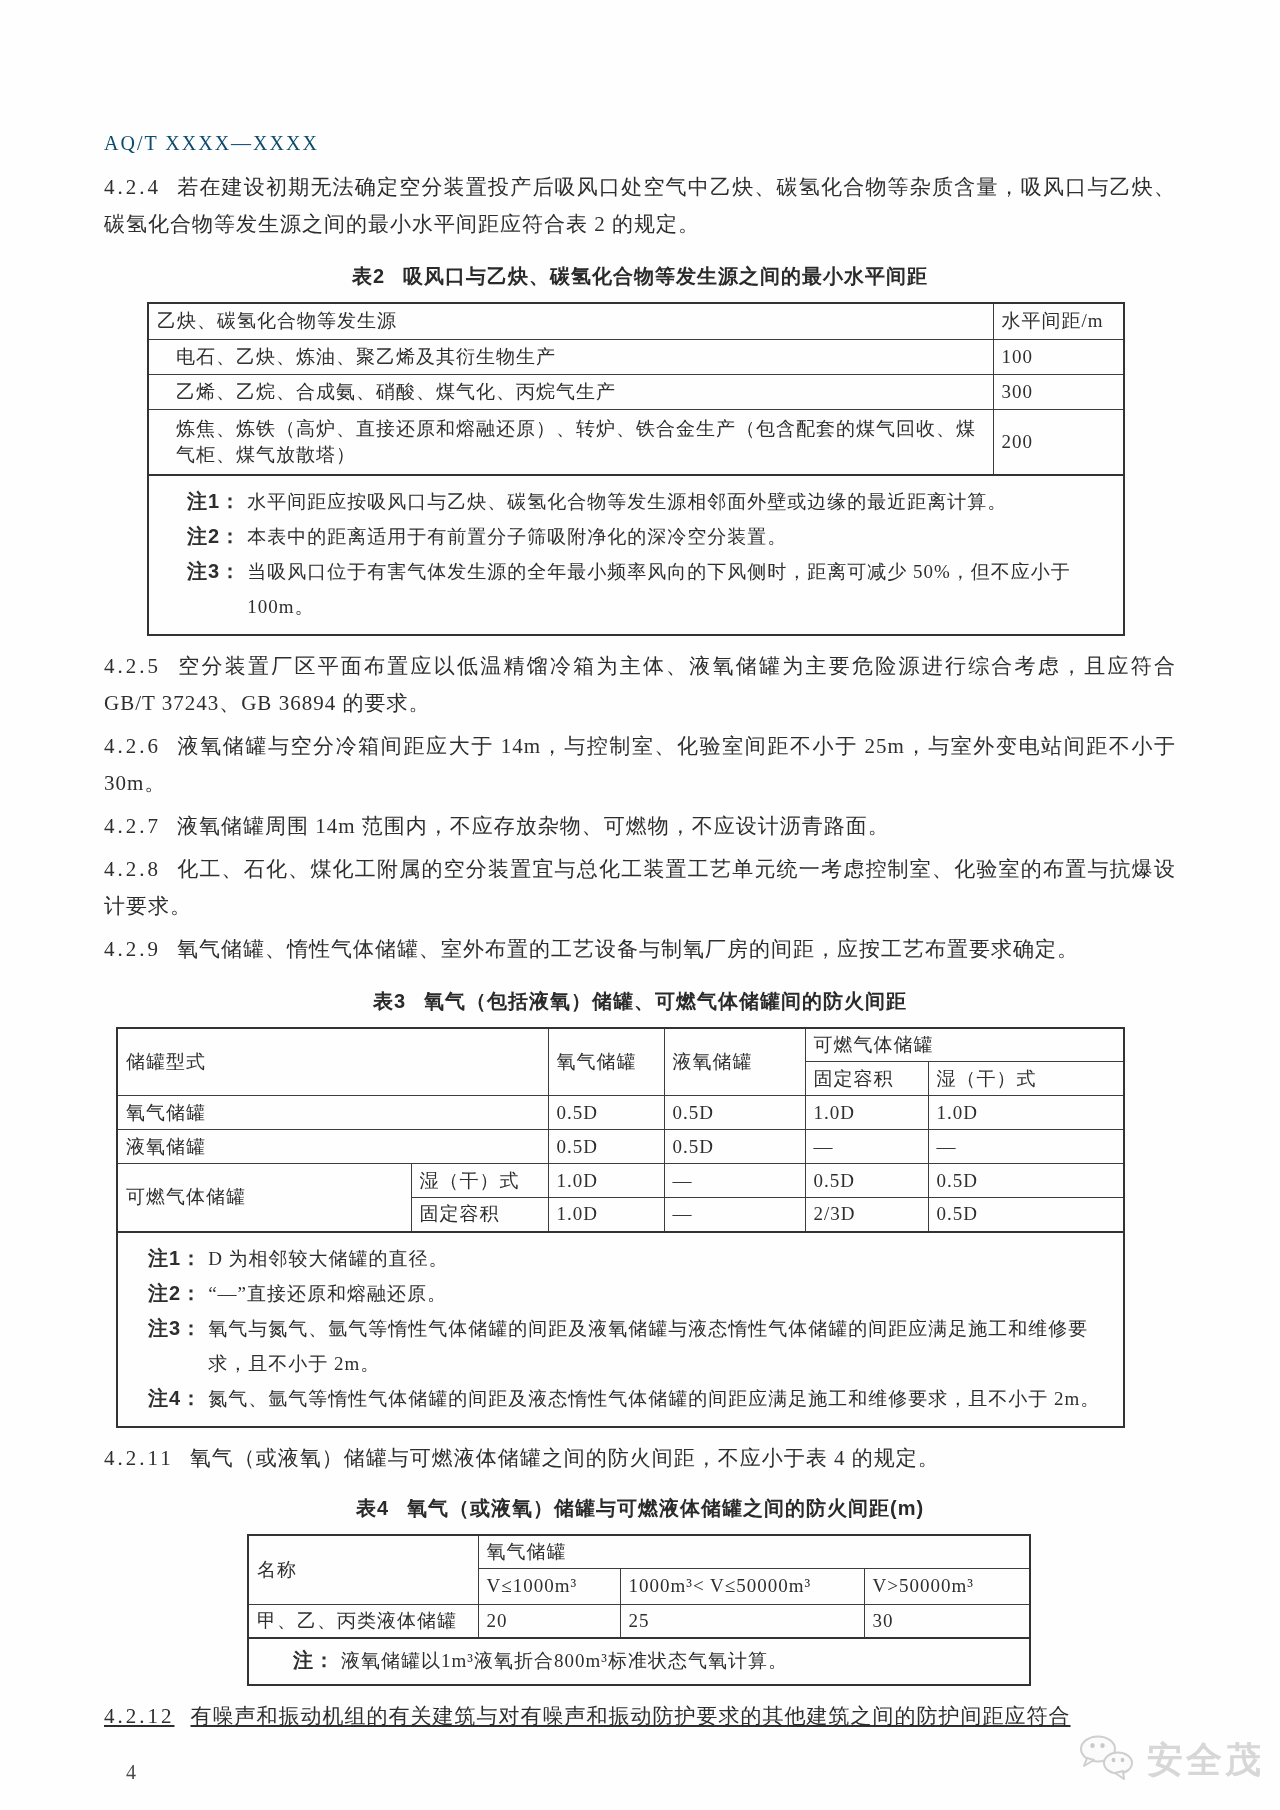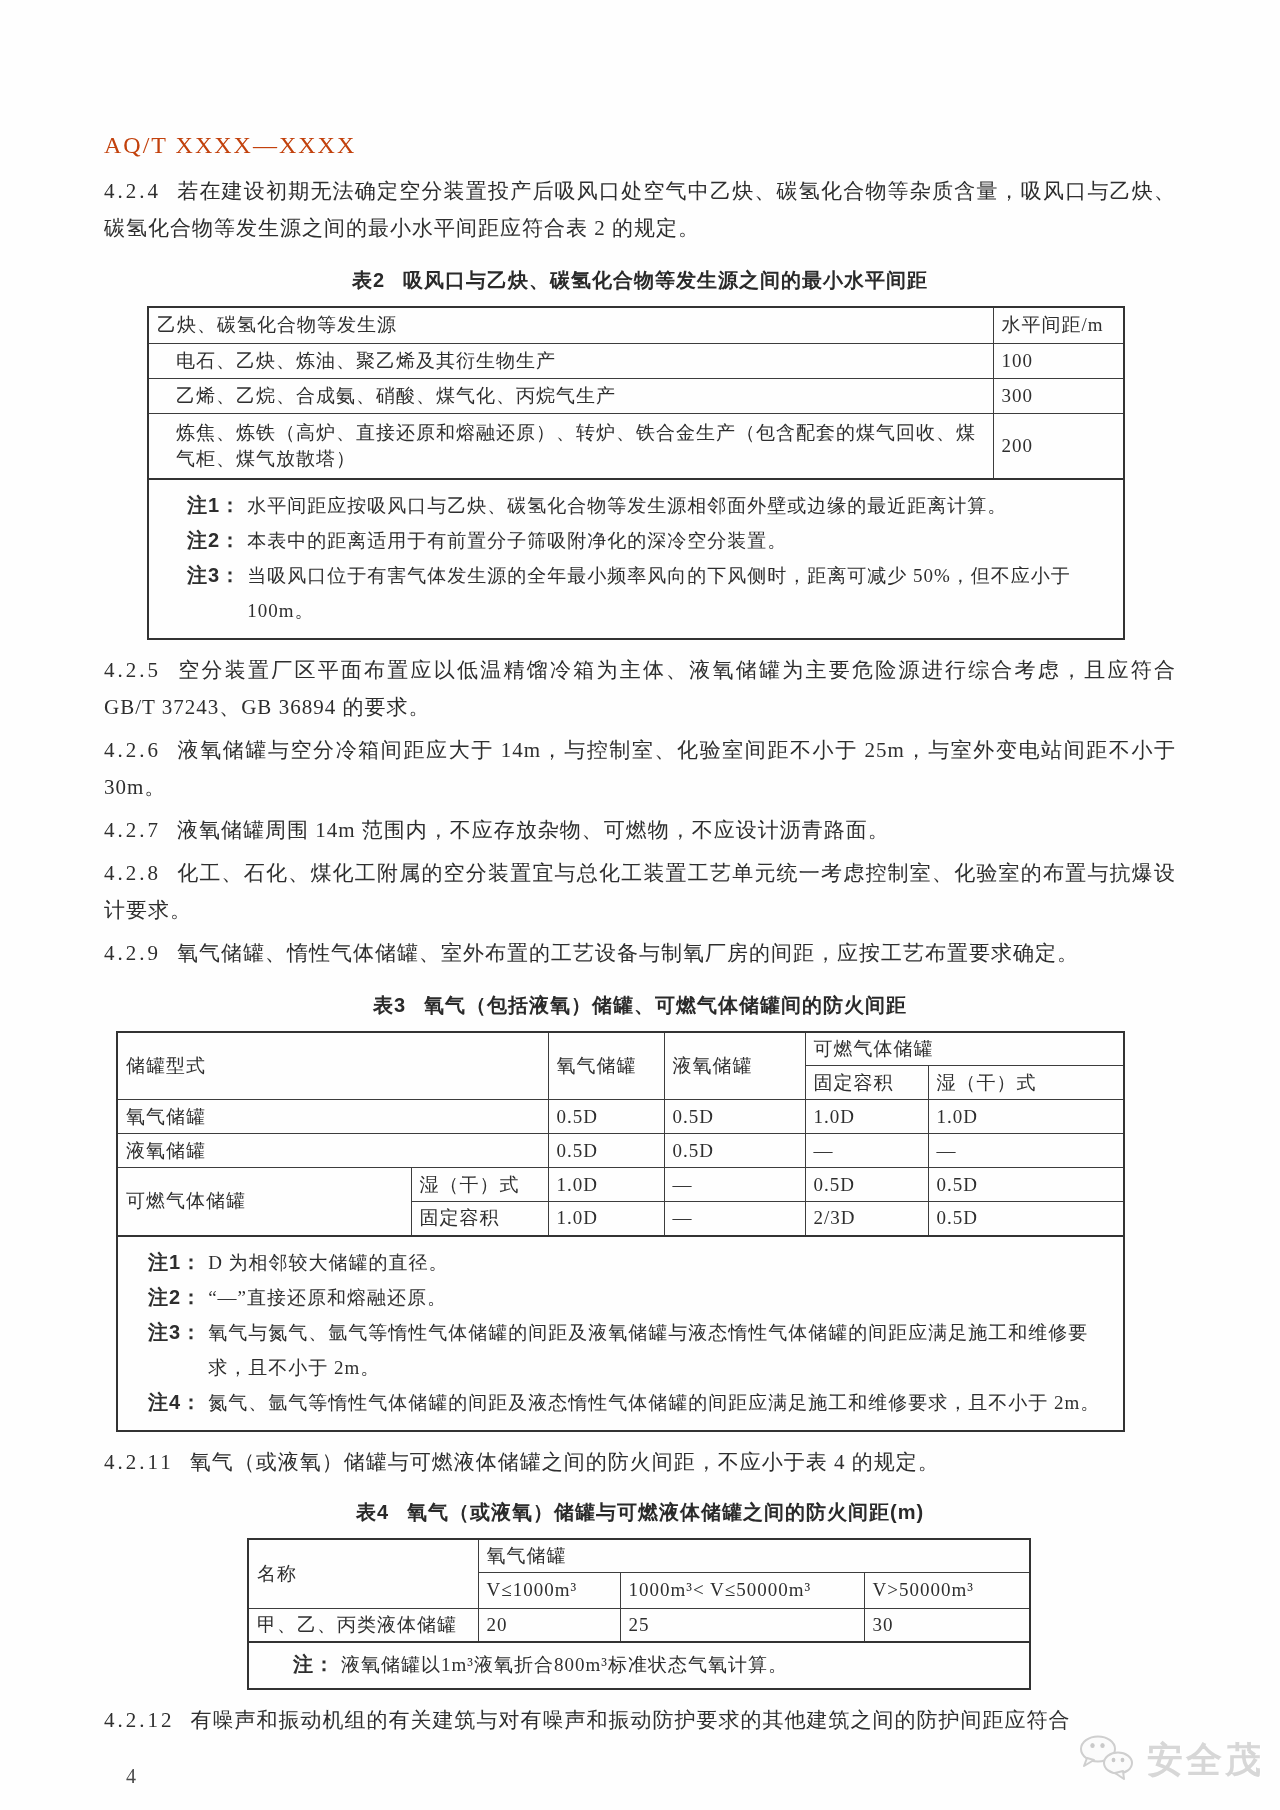--- a/index.html
+++ b/index.html
@@ -6,21 +6,21 @@
   body{
     width:1280px;height:1810px;
     background:#ffffff;
     font-family:"Liberation Serif","DejaVu Serif",serif;
     color:#2e2e2e;
     -webkit-font-smoothing:antialiased;
   }
   .page{position:relative;width:1280px;height:1810px;overflow:hidden;background:#fefefe;}
   .content{padding:132px 104px 0 104px;}
 
-  .doc-header{font-size:24px;letter-spacing:2px;color:#c2410c;}
+  .doc-header{font-size:20px;letter-spacing:2px;color:#0c4a6e;}
 
   .clause{font-size:21px;line-height:37px;text-align:justify;margin:14px 0 0 0;letter-spacing:1px;}
   .clause .cnum{letter-spacing:3px;margin-right:16px;white-space:nowrap;}
 
   .tbl-caption{
     text-align:center;
     font-family:"Liberation Sans","DejaVu Sans",sans-serif;
     font-weight:bold;font-size:20px;letter-spacing:1px;
     margin:20px 0 12px 0;color:#2a2a2a;
   }
@@ -241,21 +241,21 @@
         <td class="notes-cell" colspan="4">
           <div class="note">
                 <span class="note-label">注：</span>
                 <span class="note-text">液氧储罐以1m³液氧折合800m³标准状态气氧计算。</span>
               </div>
         </td>
       </tr>
     </tbody>
       </table>
 
-    <p class="clause" style="margin-top:12px;"><span class="cnum">4.2.12</span><span>有噪声和振动机组的有关建筑与对有噪声和振动防护要求的其他建筑之间的防护间距应符合</span></p>
+    <p class="clause" style="margin-top:12px;text-decoration:underline;"><span class="cnum">4.2.12</span><span>有噪声和振动机组的有关建筑与对有噪声和振动防护要求的其他建筑之间的防护间距应符合</span></p>
 
     <div class="page-number">4</div>
   </div>
 
   <div class="watermark">
     <span>
       <svg width="62" height="48" viewBox="0 0 62 48">
         <g fill="#fbfbfb" stroke="#cfcfcf" stroke-width="2">
           <ellipse cx="21" cy="15" rx="17" ry="12.5"></ellipse>
           <path d="M10 24 L7 32 L17 26 Z" stroke-linejoin="round"></path>

